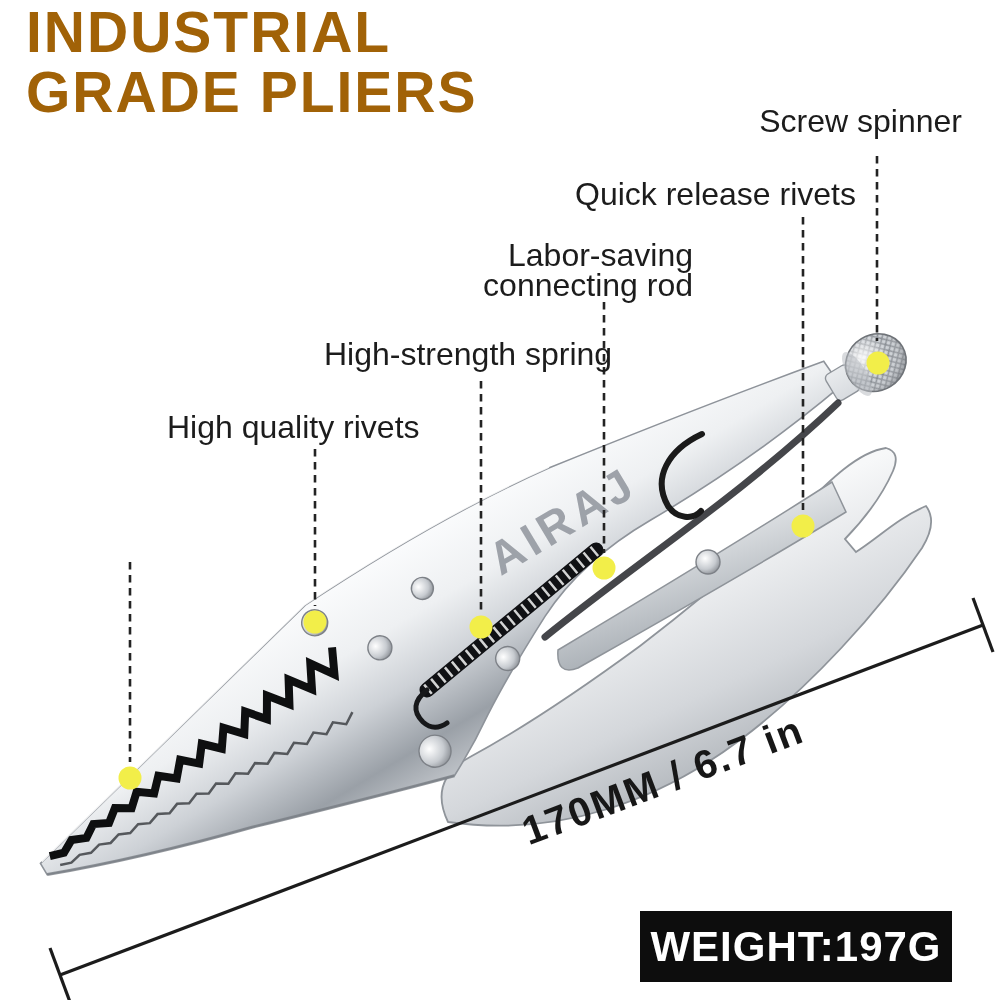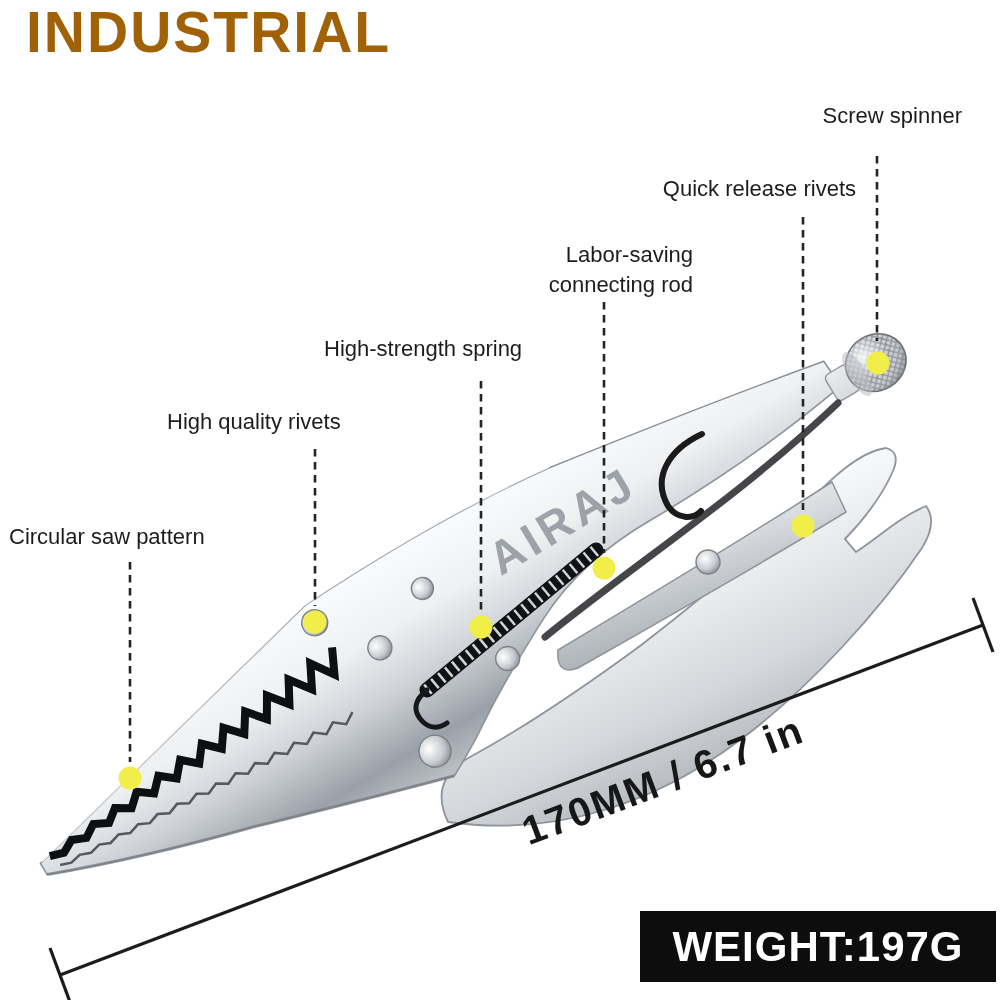--- a/index.html
+++ b/index.html
@@ -1,31 +1,31 @@
 <!DOCTYPE html>
 <html><head>
 <meta charset="utf-8">
 <style>
   html,body{margin:0;padding:0;}
   #stage{position:relative;width:1000px;height:1000px;background:#ffffff;overflow:hidden;
          font-family:"Liberation Sans", sans-serif;}
   #art{position:absolute;left:0;top:0;width:1000px;height:1000px;}
   .page-title{position:absolute;left:26px;top:2px;font-size:57px;line-height:60px;
       font-weight:bold;color:#a16207;letter-spacing:2px;white-space:pre-line;}
-  .lbl{position:absolute;font-size:22px;color:#1c1c1c;white-space:nowrap;font-weight:500;}
+  .lbl{position:absolute;font-size:32px;color:#1c1c1c;white-space:nowrap;font-weight:500;}
   #lbl-screw{top:103px;right:38px;}
   #lbl-qr{top:176px;right:144px;}
   #lbl-rod{top:240px;left:483px;width:210px;text-align:right;white-space:normal;line-height:30px;}
   #lbl-spring{top:336px;left:324px;}
   #lbl-rivets{top:409px;left:167px;}
   #lbl-saw{top:524px;left:9px;}
   .dim-text{position:absolute;left:443px;top:758px;width:440px;text-align:center;
       font-size:40px;font-weight:bold;color:#171717;letter-spacing:2px;
       transform:rotate(-20.7deg);transform-origin:50% 50%;}
-  .weight-badge{position:absolute;left:640px;top:911px;width:356px;height:71px;
+  .weight-badge{position:absolute;left:640px;top:911px;width:312px;height:71px;
       background:#0d0d0d;color:#ffffff;display:flex;align-items:center;justify-content:center;
       font-size:42px;font-weight:bold;letter-spacing:1px;}
   .callout-line{stroke:#232323;stroke-width:2.6;stroke-dasharray:7.5 5.5;fill:none;}
   .dot{fill:#f2ee49;}
   text.brand{font-size:46px;font-weight:bold;fill:#90959d;opacity:.85;letter-spacing:5px;}
 </style>
 </head>
 <body>
 
 <div id="stage">
@@ -125,27 +125,26 @@
     <g>
       <circle class="dot" cx="878" cy="363" r="11.5"></circle>
       <circle class="dot" cx="803" cy="526" r="11.5"></circle>
       <circle class="dot" cx="604" cy="568" r="11.5"></circle>
       <circle class="dot" cx="481" cy="627" r="11.5"></circle>
       <circle class="dot" cx="315" cy="622" r="11.5"></circle>
       <circle class="dot" cx="130" cy="778" r="11.5"></circle>
     </g>
   </svg>
 
-  <div class="page-title"><span>INDUSTRIAL</span><br></div>
+  <div class="page-title"><span>INDUSTRIAL</span><br><span>GRADE PLIERS</span></div>
 
   <div class="lbl" id="lbl-screw">Screw spinner</div>
   <div class="lbl" id="lbl-qr">Quick release rivets</div>
   <div class="lbl" id="lbl-rod">Labor-saving connecting rod</div>
   <div class="lbl" id="lbl-rivets">High quality rivets</div>
   <div class="lbl" id="lbl-spring">High-strength spring</div>
-  <div class="lbl" id="lbl-saw">Circular saw pattern</div>
 
   <div class="dim-text">170MM / 6.7 in</div>
 
   <div class="weight-badge">
     <span>WEIGHT:197G</span>
   </div>
 </div>
 
 </body></html>

